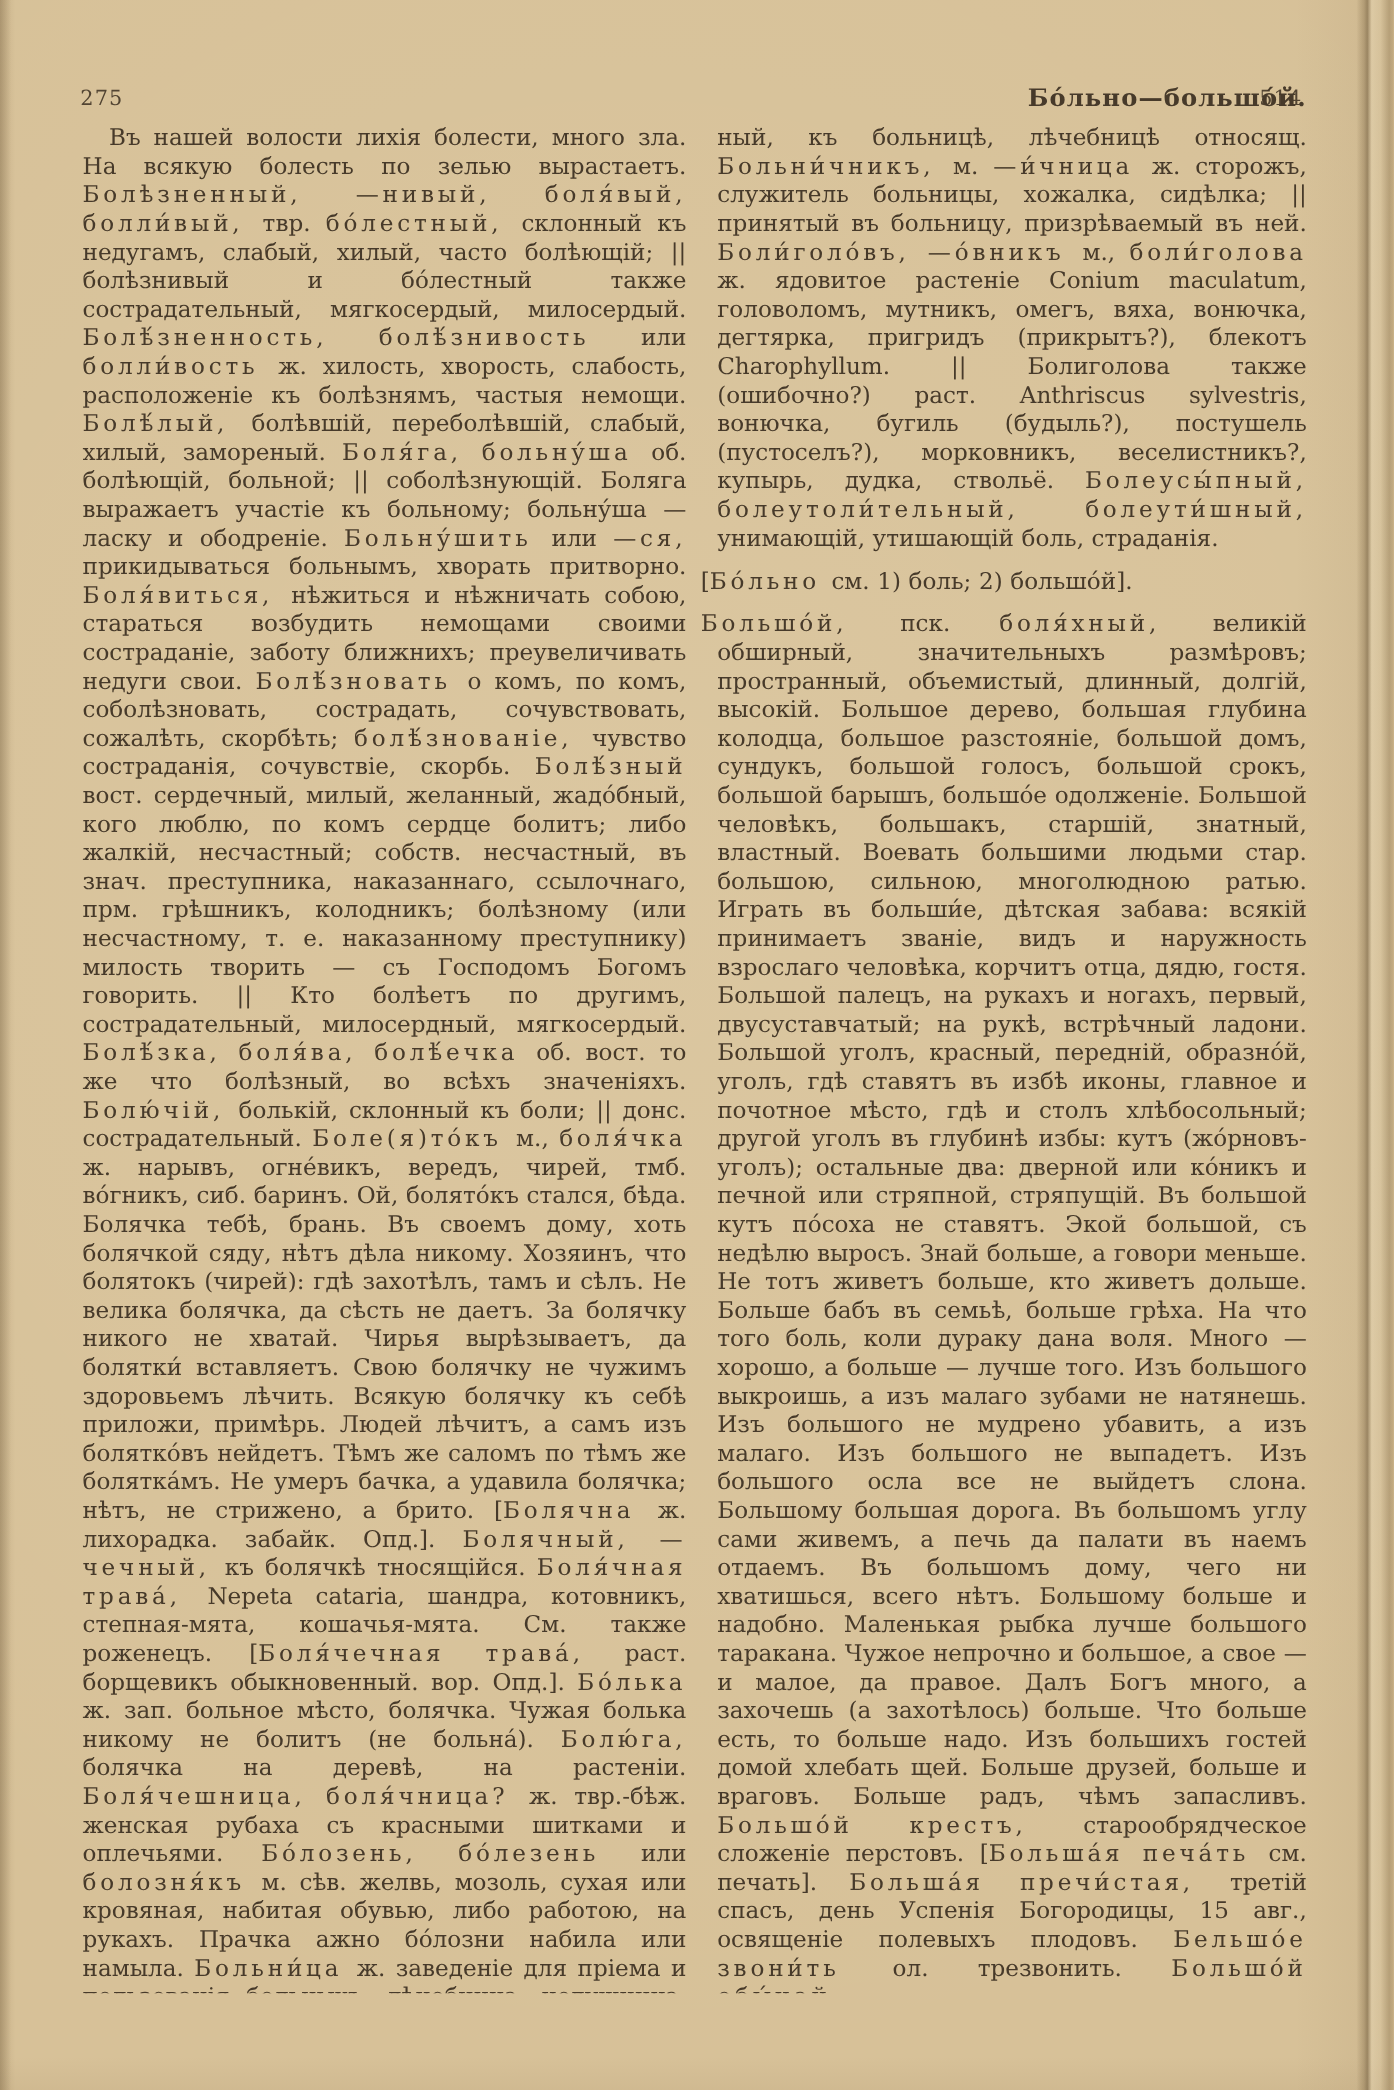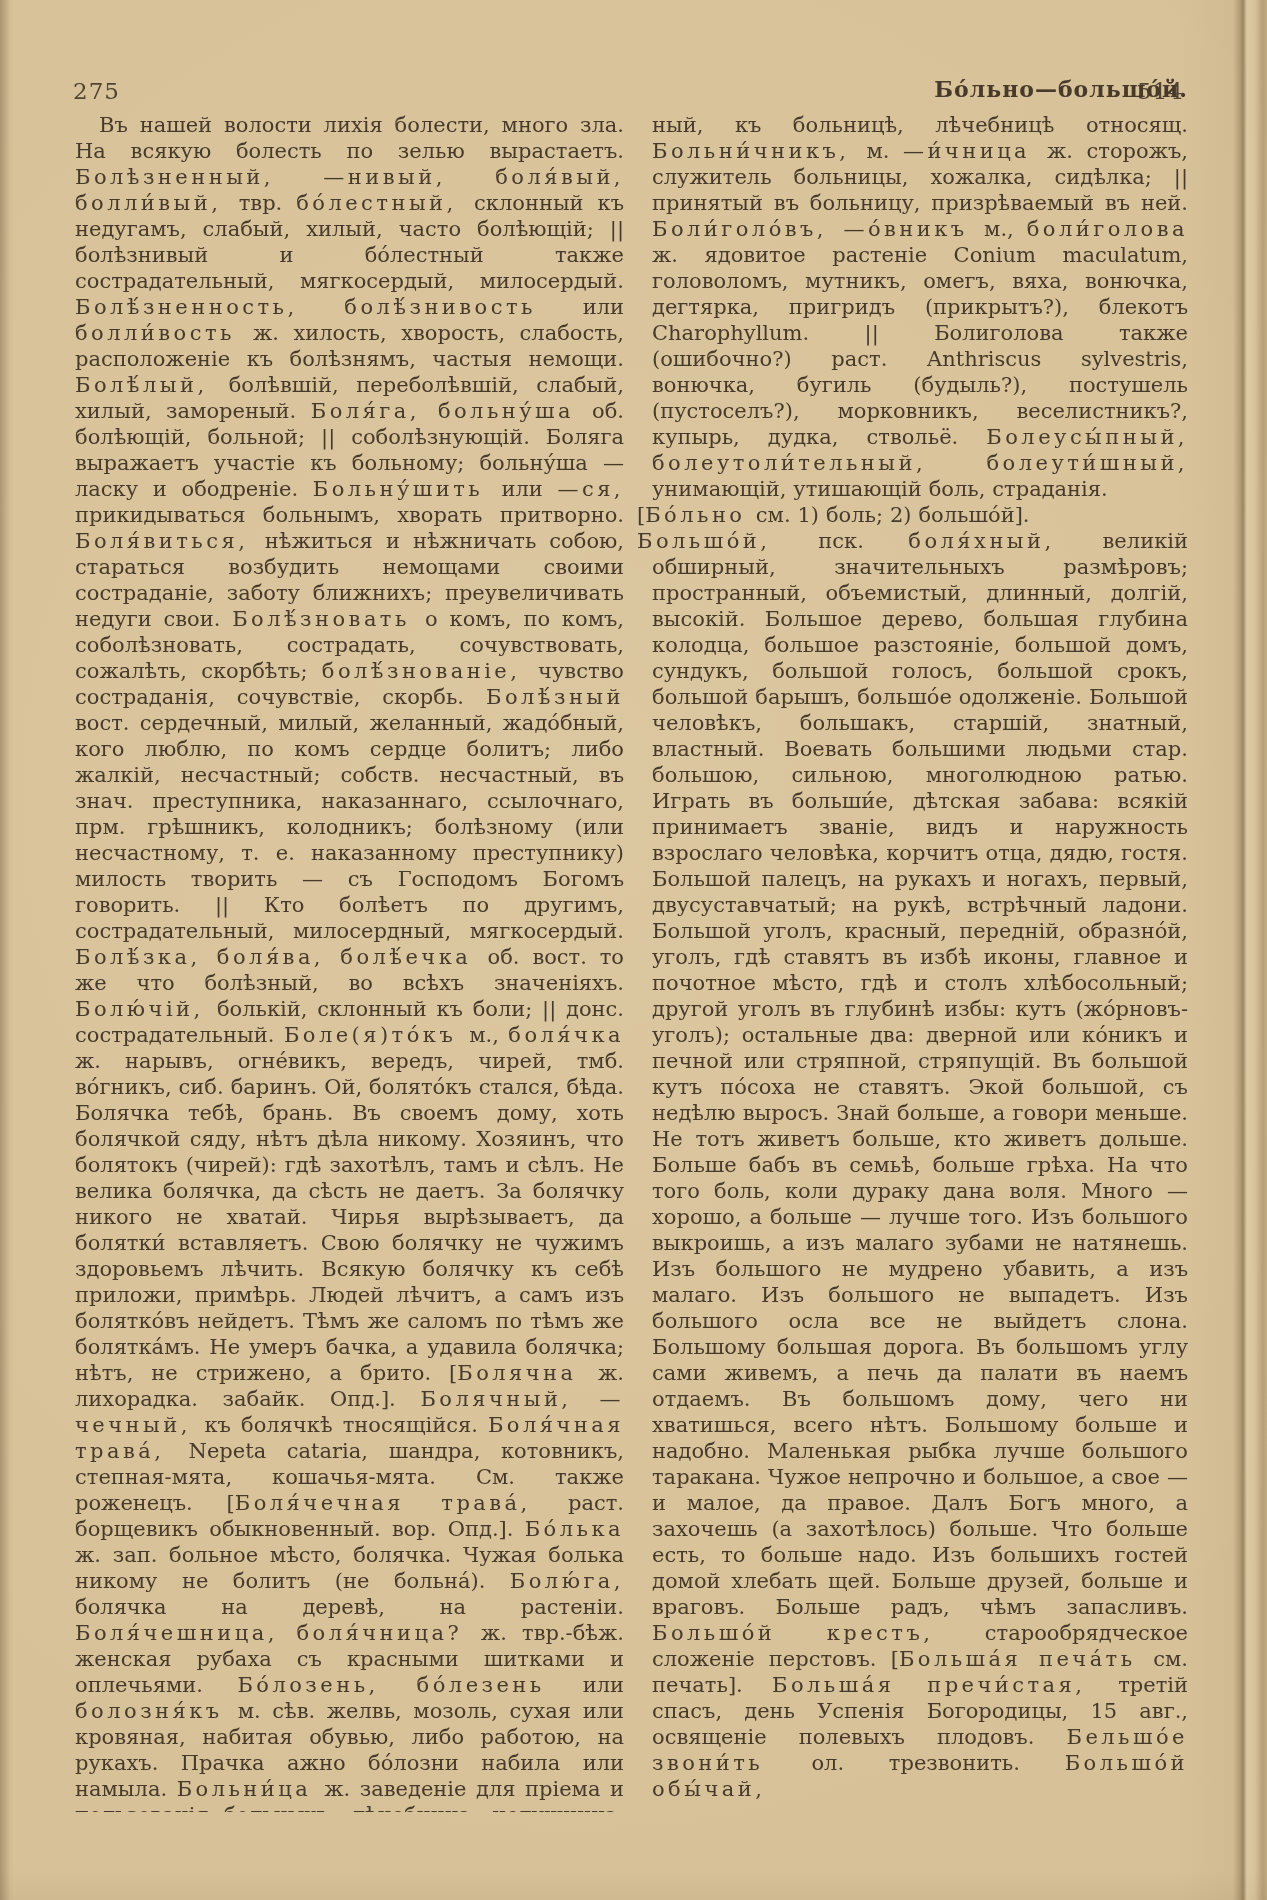--- a/index.html
+++ b/index.html
@@ -38,39 +38,39 @@
         rgba(150,122,80,0.18) 34px);
   }
   .left-edge{
     position:absolute;top:0;bottom:0;left:0;width:10px;
     background:linear-gradient(90deg, rgba(90,70,40,0.25), rgba(0,0,0,0));
   }
   .header{
     position:absolute;top:76px;left:75px;width:1113px;height:30px;
     font-size:20px;
   }
-  .pagenum{position:absolute;top:2px;font-size:23px;letter-spacing:1px;opacity:.92;}
+  .pagenum{position:absolute;top:2px;font-size:19px;letter-spacing:1px;opacity:.92;}
   .pagenum.left{left:-2px;}
   .pagenum.right{right:4px;}
   .header .title{
     position:absolute;left:0;right:0;text-align:right;top:0;
     font-weight:bold;font-size:22px;letter-spacing:1px;
   }
   .col{
     position:absolute;top:112px;height:1700px;overflow:hidden;
     font-size:21px;line-height:26px;
     text-align:justify;
     word-spacing:0.01em;
   }
   .col-left{left:75px;width:549px;}
   .col-right{left:637px;width:551px;}
   .para{margin:0;text-align:justify;}
   .para.first-line{text-indent:24px;}
   .col-right .para.cont{padding-left:15px;}
-  .col-right .para.hanging{padding-left:15px;text-indent:-15px;}
+  .col-right .para.hanging{padding-left:15px;text-indent:-15px;margin-top:13px;}
   .seg-n{font-style:normal;font-weight:normal;}
   .seg-i{}
   .seg-b{font-weight:normal;letter-spacing:0.165em;}
 </style>
 </head>
 <body>
 
 <div class="scan">
   <div class="left-edge"></div>
   <div class="gutter"></div>

